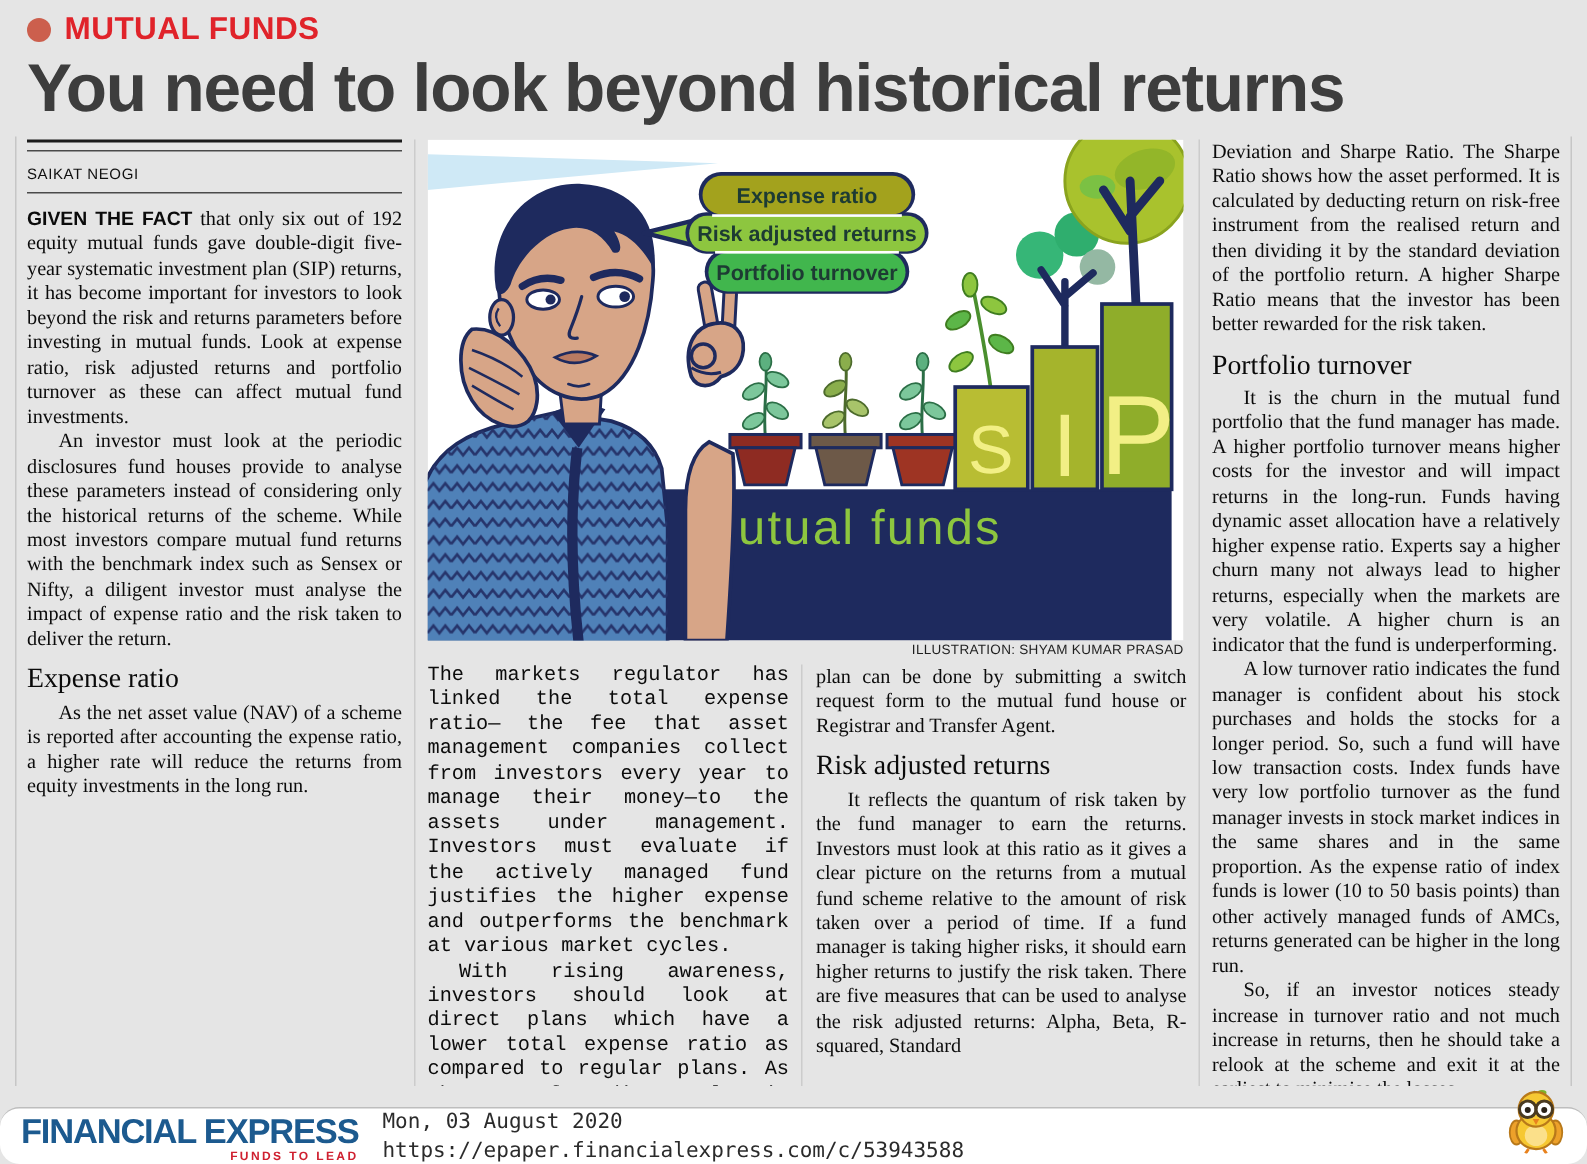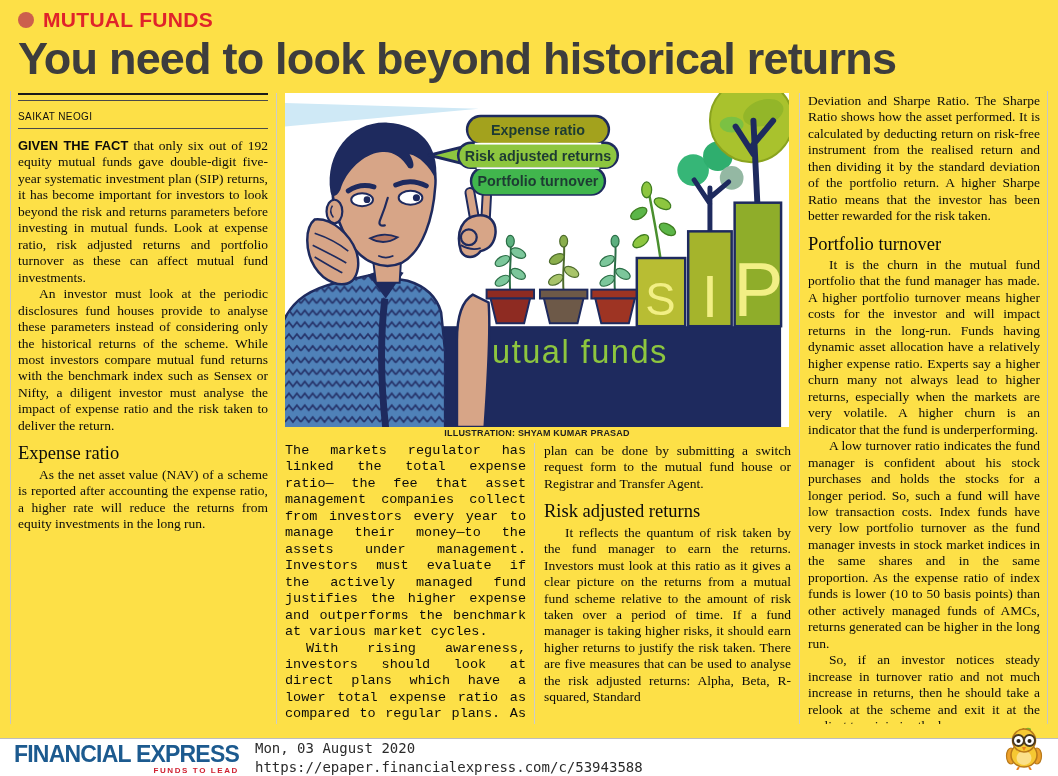--- a/index.html
+++ b/index.html
@@ -1,18 +1,18 @@
 <!DOCTYPE html>
 <html><head>
 <meta charset="utf-8">
 <style>
   * { box-sizing: border-box; }
   html,body { margin:0; padding:0; background:#ffffff; }
   .page {
-    position:relative; width:1058px; height:776px; background:#fde047;
+    position:relative; width:1058px; height:776px; background:#e5e5e5;
     font-family:"Liberation Sans", sans-serif; overflow:hidden;
   }
   
   .masthead { padding:8px 18px 0 18px; }
   .kicker { display:flex; align-items:center; gap:9px; }
   .kicker-dot { width:16px; height:16px; border-radius:50%; background:#cc5f4d; }
   .kicker-label { color:#e0232a; font-weight:bold; font-size:21px; letter-spacing:0.3px; }
   .headline {
     font-size:45px; font-weight:bold; color:#3d3d3d; letter-spacing:-0.8px;
     line-height:1.02; margin:4px 0 9px 0;
@@ -44,30 +44,30 @@
   .body-text p { margin:0; }
   .body-text p.ind { text-indent:1.55em; }
   .lead-bold { font-family:"Liberation Sans", sans-serif; font-weight:bold; font-size:12.9px; }
   .sec-heading {
     font-family:"Liberation Serif", serif; font-weight:normal; color:#0a0a0a;
     font-size:18.5px; margin:9px 0 3px 0; line-height:1.1;
   }
   
   .illo svg { display:block; }
   .credit {
-    font-size:9px; font-weight:bold; color:#1f1f1f; text-align:center;
+    font-size:9px; font-weight:normal; color:#1f1f1f; text-align:right;
     letter-spacing:0.2px; margin:1px 2px 5px 0;
   }
   .mid-cols { display:flex; }
   .midcol-a { width:249px; flex:0 0 auto; padding-right:8px;font-family:Liberation Mono, monospace; }
   .midcol-b { flex:1 1 auto; border-left:1px solid #cccccc; padding-left:9px; }
   
   .footer {
     position:absolute; left:0; right:0; bottom:0; height:38px; background:#ffffff;
-    border-top:1px solid #bdbdbd; display:flex; align-items:center; padding:0 14px;
+    border-top:1px solid #bdbdbd; display:flex; align-items:center; padding:0 14px;border-radius:13px;
   }
   .fe-logo { flex:0 0 auto; line-height:1; margin-top:2px; }
   .fe-name { color:#1c5a8f; font-weight:bold; font-size:23px; letter-spacing:-0.8px; }
   .fe-tag { color:#cf2030; font-weight:bold; font-size:8px; letter-spacing:1.6px; text-align:right; margin-top:1px; }
   .stamp { font-family:"DejaVu Sans Mono", monospace; font-size:14px; color:#2b2b2b; margin-left:16px; line-height:1.3; white-space:nowrap; }
   .stamp .url { color:#2b2b2b; }
   .owl { position:absolute; right:12px; bottom:2px; }
 </style>
 </head>
 <body>

